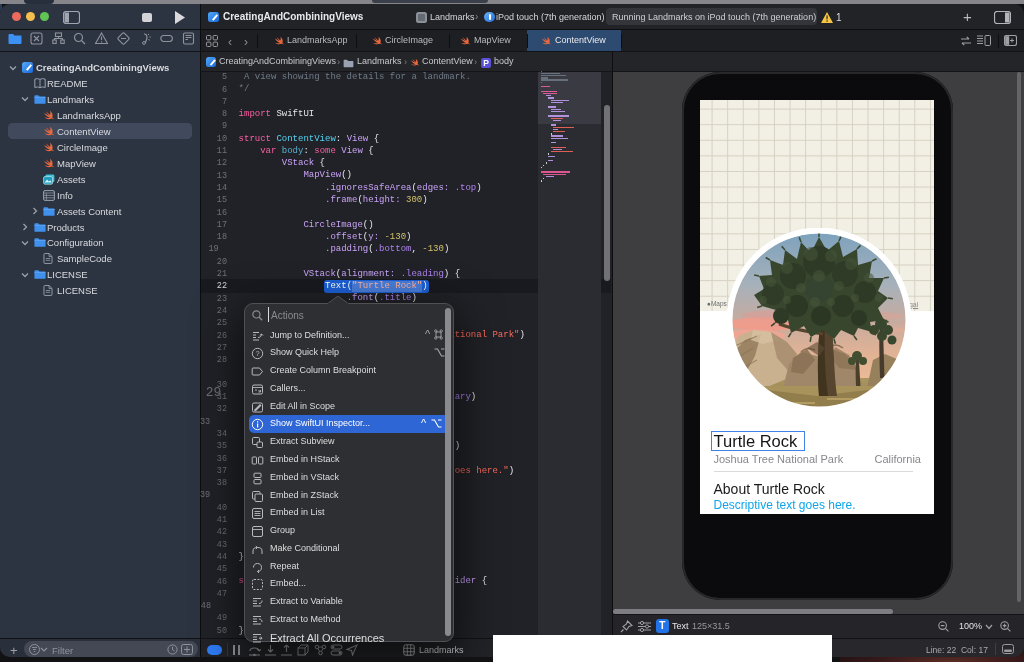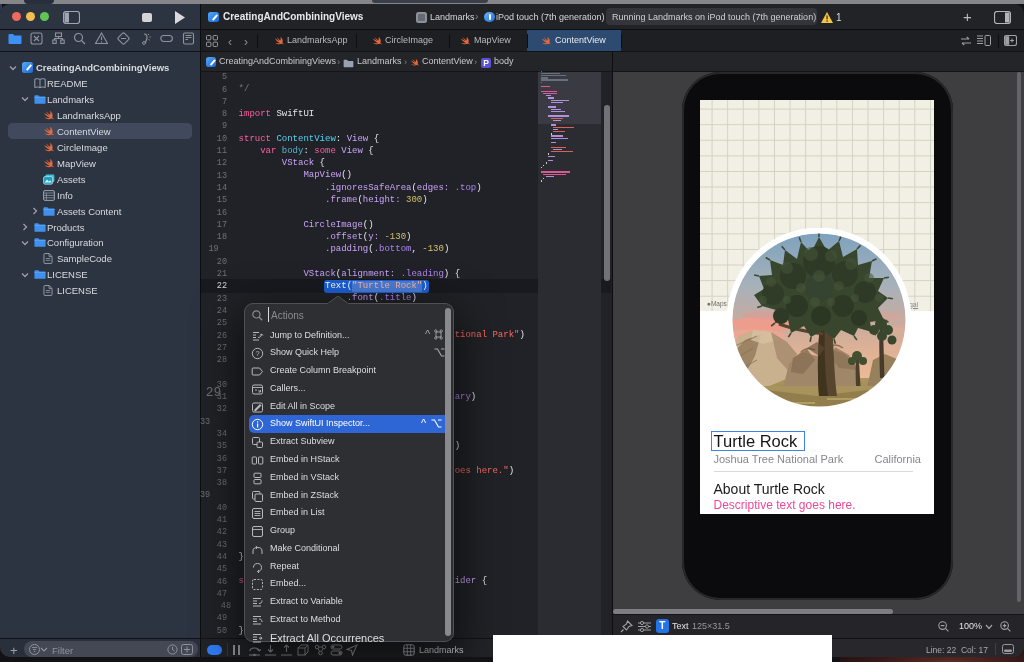--- a/index.html
+++ b/index.html
@@ -250,20 +250,21 @@
     <svg class="abs" style="left:43px;top:281.79999999999995px" width="10" height="11" viewBox="0 0 10 12">
       <path d="M0.6 1.6 Q0.6 0.6 1.6 0.6 H6.2 L9.4 3.8 V10.4 Q9.4 11.4 8.4 11.4 H1.6 Q0.6 11.4 0.6 10.4 Z" fill="none" stroke="#9aa3b2" stroke-width="1"></path>
       <path d="M6.2 0.8 V3.9 H9.2" fill="none" stroke="#9aa3b2" stroke-width="0.9"></path>
       <path d="M2.6 6 H7.4 M2.6 8 H7.4" stroke="#9aa3b2" stroke-width="0.8"></path>
     </svg>
     <div class="abs" style="left:57px;top:281.79999999999995px;font-size:9.5px;font-weight:normal;color:#d9dbdf;white-space:nowrap">LICENSE</div>
     <div class="abs" style="left:200px;top:275.8px;width:411px;height:13.8px;background:rgba(10,12,18,0.35)"></div>
     <div class="abs" style="left:323.5px;top:276.0px;width:105.60000000000001px;height:13.2px;border-radius:3px;background:#1c60d7"></div>
     <div class="abs" style="left:352.0px;top:277.0px;width:70.2px;height:11.2px;background:#4a7edb"></div>
     <div class="abs mono" style="left:200px;top:68.7px;width:27px;text-align:right;font-size:8.5px;color:#6f7177">5</div>
+    <div class="abs mono" style="left:238.6px;top:67.5px;font-size:9px;line-height:12.3px;white-space:pre"><span style="color:#6f7b87">&nbsp;A&nbsp;view&nbsp;showing&nbsp;the&nbsp;details&nbsp;for&nbsp;a&nbsp;landmark.</span></div>
     <div class="abs mono" style="left:200px;top:81.0px;width:27px;text-align:right;font-size:8.5px;color:#6f7177">6</div>
     <div class="abs mono" style="left:238.6px;top:79.8px;font-size:9px;line-height:12.3px;white-space:pre"><span style="color:#6f7b87">*/</span></div>
     <div class="abs mono" style="left:200px;top:93.3px;width:27px;text-align:right;font-size:8.5px;color:#6f7177">7</div>
     <div class="abs mono" style="left:200px;top:105.60000000000001px;width:27px;text-align:right;font-size:8.5px;color:#6f7177">8</div>
     <div class="abs mono" style="left:238.6px;top:104.4px;font-size:9px;line-height:12.3px;white-space:pre"><span style="color:#fc5fa3">import&nbsp;</span><span style="color:#e6e7e9">SwiftUI</span></div>
     <div class="abs mono" style="left:200px;top:117.9px;width:27px;text-align:right;font-size:8.5px;color:#6f7177">9</div>
     <div class="abs mono" style="left:200px;top:130.2px;width:27px;text-align:right;font-size:8.5px;color:#6f7177">10</div>
     <div class="abs mono" style="left:238.6px;top:129.0px;font-size:9px;line-height:12.3px;white-space:pre"><span style="color:#fc5fa3">struct&nbsp;</span><span style="color:#55d3f0">ContentView</span><span style="color:#e6e7e9">:&nbsp;</span><span style="color:#c9a2f8">View</span><span style="color:#e6e7e9">&nbsp;{</span></div>
     <div class="abs mono" style="left:200px;top:142.5px;width:27px;text-align:right;font-size:8.5px;color:#6f7177">11</div>
     <div class="abs mono" style="left:238.6px;top:141.3px;font-size:9px;line-height:12.3px;white-space:pre"><span style="color:#e6e7e9">&nbsp;&nbsp;&nbsp;&nbsp;</span><span style="color:#fc5fa3">var&nbsp;</span><span style="color:#56b1cf">body</span><span style="color:#e6e7e9">:&nbsp;</span><span style="color:#fc5fa3">some&nbsp;</span><span style="color:#c9a2f8">View</span><span style="color:#e6e7e9">&nbsp;{</span></div>
@@ -325,21 +326,21 @@
     <div class="abs mono" style="left:238.6px;top:522.6px;font-size:9px;line-height:12.3px;white-space:pre"><span style="color:#e6e7e9">&nbsp;&nbsp;&nbsp;&nbsp;&nbsp;&nbsp;&nbsp;&nbsp;}</span></div>
     <div class="abs mono" style="left:200px;top:536.1000000000001px;width:27px;text-align:right;font-size:8.5px;color:#6f7177">43</div>
     <div class="abs mono" style="left:238.6px;top:534.9000000000001px;font-size:9px;line-height:12.3px;white-space:pre"><span style="color:#e6e7e9">&nbsp;&nbsp;&nbsp;&nbsp;}</span></div>
     <div class="abs mono" style="left:200px;top:548.4000000000001px;width:27px;text-align:right;font-size:8.5px;color:#6f7177">44</div>
     <div class="abs mono" style="left:238.6px;top:547.2px;font-size:9px;line-height:12.3px;white-space:pre"><span style="color:#e6e7e9">}</span></div>
     <div class="abs mono" style="left:200px;top:560.7px;width:27px;text-align:right;font-size:8.5px;color:#6f7177">45</div>
     <div class="abs mono" style="left:200px;top:573.0px;width:27px;text-align:right;font-size:8.5px;color:#6f7177">46</div>
     <div class="abs mono" style="left:238.6px;top:571.8px;font-size:9px;line-height:12.3px;white-space:pre"><span style="color:#fc5fa3">struct&nbsp;</span><span style="color:#55d3f0">ContentView_Previews</span><span style="color:#e6e7e9">:&nbsp;</span><span style="color:#c9a2f8">PreviewProvider</span><span style="color:#e6e7e9">&nbsp;{</span></div>
     <div class="abs mono" style="left:200px;top:585.3000000000001px;width:27px;text-align:right;font-size:8.5px;color:#6f7177">47</div>
     <div class="abs mono" style="left:238.6px;top:584.1px;font-size:9px;line-height:12.3px;white-space:pre"><span style="color:#e6e7e9">&nbsp;&nbsp;&nbsp;&nbsp;</span><span style="color:#fc5fa3">static&nbsp;</span><span style="color:#fc5fa3">var&nbsp;</span><span style="color:#56b1cf">previews</span><span style="color:#e6e7e9">:&nbsp;</span><span style="color:#fc5fa3">some&nbsp;</span><span style="color:#c9a2f8">View</span><span style="color:#e6e7e9">&nbsp;{</span></div>
-    <div class="abs mono" style="left:204px;top:597.6px;width:27px;text-align:right;font-size:8.5px;color:#6f7177">48</div>
+    <div class="abs mono" style="left:184px;top:597.6px;width:27px;text-align:right;font-size:8.5px;color:#6f7177">48</div>
     <div class="abs mono" style="left:238.6px;top:596.4px;font-size:9px;line-height:12.3px;white-space:pre"><span style="color:#e6e7e9">&nbsp;&nbsp;&nbsp;&nbsp;&nbsp;&nbsp;&nbsp;&nbsp;</span><span style="color:#c9a2f8">ContentView</span><span style="color:#e6e7e9">()</span></div>
     <div class="abs mono" style="left:200px;top:609.9000000000001px;width:27px;text-align:right;font-size:8.5px;color:#6f7177">49</div>
     <div class="abs mono" style="left:238.6px;top:608.7px;font-size:9px;line-height:12.3px;white-space:pre"><span style="color:#e6e7e9">&nbsp;&nbsp;&nbsp;&nbsp;}</span></div>
     <div class="abs mono" style="left:200px;top:622.2px;width:27px;text-align:right;font-size:8.5px;color:#6f7177">50</div>
     <div class="abs mono" style="left:238.6px;top:621.0px;font-size:9px;line-height:12.3px;white-space:pre"><span style="color:#e6e7e9">}</span></div>
     <div class="abs" style="left:538px;top:68px;width:63px;height:566px;background:#2b2c32"></div>
     <div class="abs" style="left:538px;top:68px;width:63px;height:52px;background:#3a3b42"></div>
     <div class="abs" style="left:541.0px;top:67.0px;width:1.24px;height:1.3px;background:#6f7b87;opacity:0.85"></div>
     <div class="abs" style="left:541.0px;top:69.24px;width:18.6px;height:1.3px;background:#6f7b87;opacity:0.85"></div>
     <div class="abs" style="left:541.0px;top:71.48px;width:24.8px;height:1.3px;background:#6f7b87;opacity:0.85"></div>
@@ -476,21 +477,21 @@
         <path d="M80 120 L90 114 L98 120 L92 128 Z" fill="#5d4b36" opacity="0.6"></path>
       </g>
       <circle cx="92" cy="92" r="89.5" fill="none" stroke="#ffffff" stroke-width="6"></circle>
     </svg>
     <div class="abs" style="left:710.5px;top:427px;width:94px;height:20px;border:1px solid #3f82e8"></div>
     <div class="abs" style="left:713.5px;top:428px;font-size:16.5px;color:#151517">Turtle Rock</div>
     <div class="abs" style="left:713.5px;top:449px;font-size:11px;color:#87878c">Joshua Tree National Park</div>
     <div class="abs" style="left:874.5px;top:449px;font-size:11px;color:#87878c">California</div>
     <div class="abs" style="left:713.5px;top:467px;width:199px;height:1px;background:#dadadc"></div>
     <div class="abs" style="left:713.5px;top:477.5px;font-size:14px;color:#1b1b1d">About Turtle Rock</div>
-    <div class="abs" style="left:713.5px;top:494px;font-size:12px;color:#ec4899">Descriptive text goes here.</div>
+    <div class="abs" style="left:713.5px;top:494px;font-size:12px;color:#0ea5e9">Descriptive text goes here.</div>
     <div class="abs" style="left:1016.5px;top:68.5px;width:4.5px;height:530px;border-radius:2.5px;background:#717175;opacity:0.75"></div>
     <div class="abs" style="left:613px;top:605.5px;width:280px;height:4.5px;border-radius:2.5px;background:#8e8e92;opacity:0.8"></div>
     <svg class="abs" style="left:620px;top:616px" width="13" height="13" viewBox="0 0 13 13">
       <path d="M7.5 1 L12 5.5 L9 6.5 L6.5 10 L3 6.5 L6.5 4 Z M3.5 9.5 L1 12" fill="none" stroke="#9fa0a4" stroke-width="1.1"></path>
     </svg>
     <svg class="abs" style="left:638px;top:617px" width="13" height="11" viewBox="0 0 13 11">
       <path d="M0 2 H13 M0 5.5 H13 M0 9 H13" stroke="#9fa0a4" stroke-width="1"></path>
       <circle cx="4" cy="2" r="1.6" fill="#252529" stroke="#9fa0a4" stroke-width="1"></circle>
       <circle cx="9" cy="5.5" r="1.6" fill="#252529" stroke="#9fa0a4" stroke-width="1"></circle>
       <circle cx="4" cy="9" r="1.6" fill="#252529" stroke="#9fa0a4" stroke-width="1"></circle>

